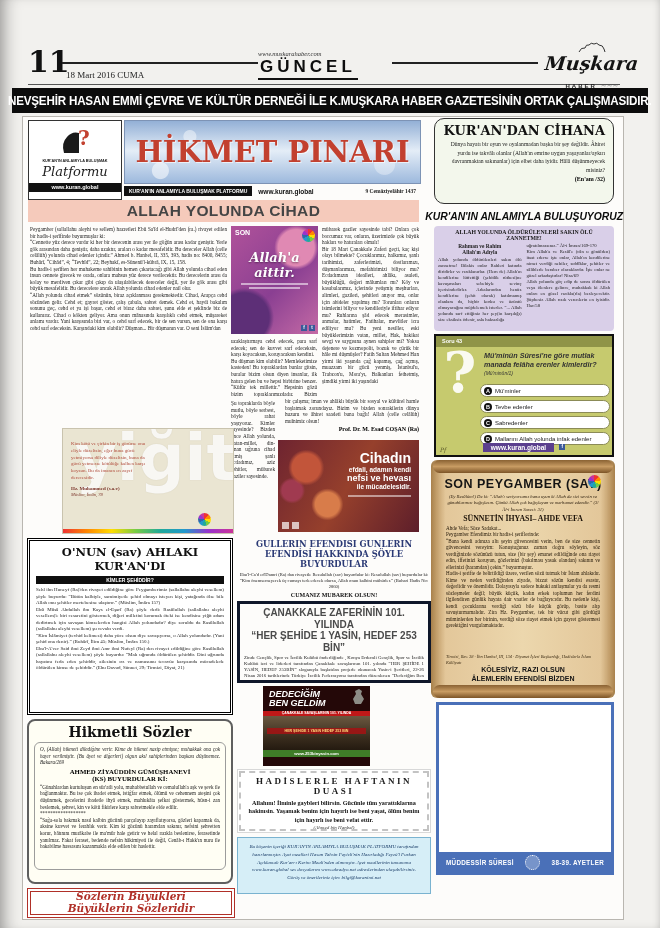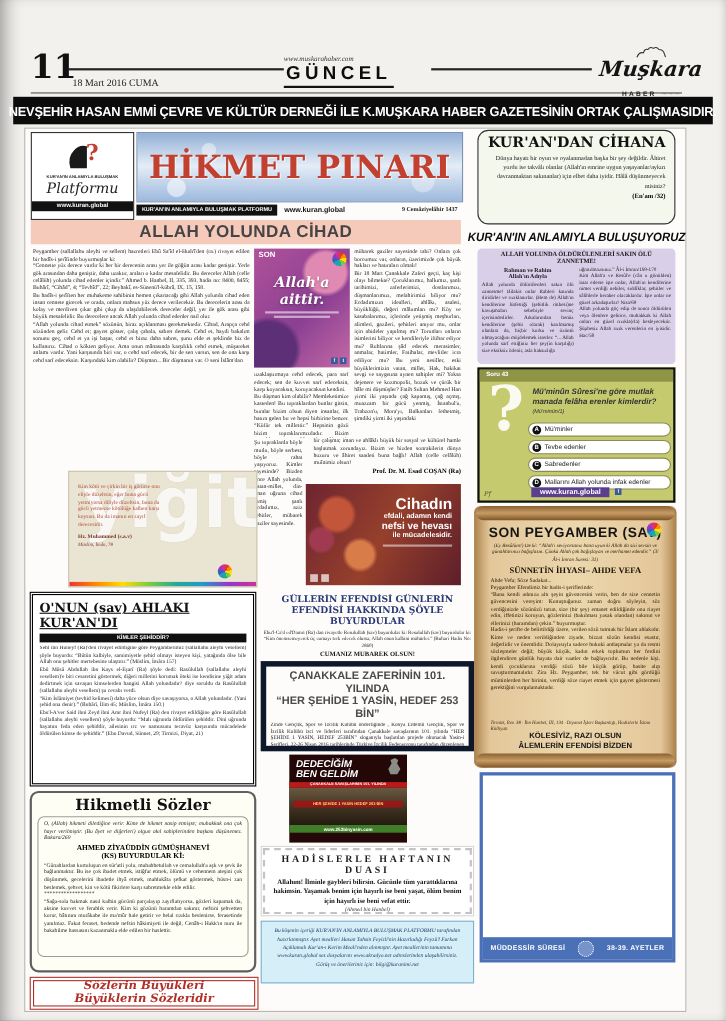--- a/index.html
+++ b/index.html
@@ -95,41 +95,41 @@
   .ci-l1{font:bold 14px "Liberation Sans",sans-serif;margin:10px 8px 0 0;}
   .ci-l2{font:bold 6.5px "Liberation Sans",sans-serif;margin-right:8px;}
   .ci-l3{font:bold 9px "Liberation Sans",sans-serif;margin-right:8px;}
   .ci-l4{font:bold 6.5px "Liberation Sans",sans-serif;margin-right:8px;}
   .ci-src{height:2px;background:rgba(255,255,255,.5);margin:5px 8px 0 70px;}
   .ci-logos{position:absolute;left:4px;bottom:3px;display:flex;gap:3px;}
   .ci-logos i{width:7px;height:7px;background:rgba(255,255,255,.7);display:block;}
 
   
   .onun{left:27px;top:538px;width:206px;height:177px;border:3px double #000;background:#fff;padding:4px 6px;box-sizing:border-box;overflow:hidden;}
-  .onun-title{font:bold 11.5px "DejaVu Serif",serif;color:#111;text-decoration:underline;}
+  .onun-title{font:bold 11.5px "DejaVu Serif",serif;text-align:center;color:#111;}
   .onun-bar{background:#0f0f0f;color:#fff;font:bold 5px "Liberation Sans",sans-serif;text-align:center;height:8px;line-height:8px;margin:3px 0;}
   .onun-body{font-size:5px;line-height:1.3;}
 
   .hikmetli{left:27px;top:719px;width:206px;height:165px;border:2px solid #5f5f5f;border-radius:8px;background:#fffef4;padding:3px 5px;box-sizing:border-box;overflow:hidden;}
   .hk-title{font:bold 14px "DejaVu Serif",serif;text-align:center;color:#111;}
   .hk-inner{border:1px solid #9c9c9c;border-radius:6px;padding:3px 5px;margin-top:2px;height:128px;overflow:hidden;box-sizing:border-box;}
   .hk-intro{font:italic 5.1px "Liberation Serif",serif;line-height:1.3;text-align:justify;color:#222;}
   .hk-heading{font:bold 6.8px "Liberation Serif",serif;text-align:center;margin:2px 0;}
   .hk-body{font-size:5.1px;line-height:1.3;}
 
   .sozlerin{left:27px;top:888px;width:208px;height:30px;border:4px double #b03028;display:flex;align-items:center;justify-content:center;background:#fff;box-sizing:border-box;}
   .sozlerin span{font:bold italic 10.5px "DejaVu Serif",serif;color:#b03028;text-align:center;line-height:1.1;}
 
   
   .gullerin{left:237px;top:540px;width:194px;height:58px;text-align:center;overflow:hidden;}
   .gl-title{font:bold 8.3px "DejaVu Serif",serif;color:#2b3a75;line-height:1.2;}
   .gl-body{font-size:4.6px;line-height:1.3;color:#222;margin-top:2px;}
   .gl-cuma{font:bold 6px "Liberation Serif",serif;color:#111;margin-top:2px;}
 
-  .canakkale{left:237px;top:601px;width:194px;height:82px;border:5px solid #0f172a;padding:3px 4px;box-sizing:border-box;overflow:hidden;}
+  .canakkale{left:237px;top:601px;width:194px;height:82px;border:3px solid #0f172a;padding:3px 4px;box-sizing:border-box;overflow:hidden;}
   .ck-t{font:bold 10px "Liberation Sans",sans-serif;color:#4a4a4a;text-align:center;line-height:1.15;}
   .ck-body{font-size:4.8px;line-height:1.28;margin-top:2px;}
 
   .poster{left:263px;top:686px;width:107px;height:80px;background:#240808;overflow:hidden;}
   .po-title{color:#fff;font:bold italic 9px "Liberation Sans",sans-serif;line-height:1.05;padding:4px 0 0 6px;}
   .po-band{background:#c01818;color:#fff;font:bold 3.4px "Liberation Sans",sans-serif;text-align:center;height:5px;line-height:5px;margin-top:2px;}
   .po-crowd{height:34px;background:linear-gradient(180deg,#6b5840 0%,#3c2f1f 60%,#241a10);position:relative;}
   .po-slogan{position:absolute;left:4px;right:4px;top:12px;background:rgba(160,20,20,.9);color:#ffd878;
              font:bold 3.6px "Liberation Sans",sans-serif;text-align:center;height:6px;line-height:6px;}
   .po-url{background:#3f7d28;color:#fff;font:bold 4.2px "Liberation Sans",sans-serif;text-align:center;height:7px;line-height:7px;}

